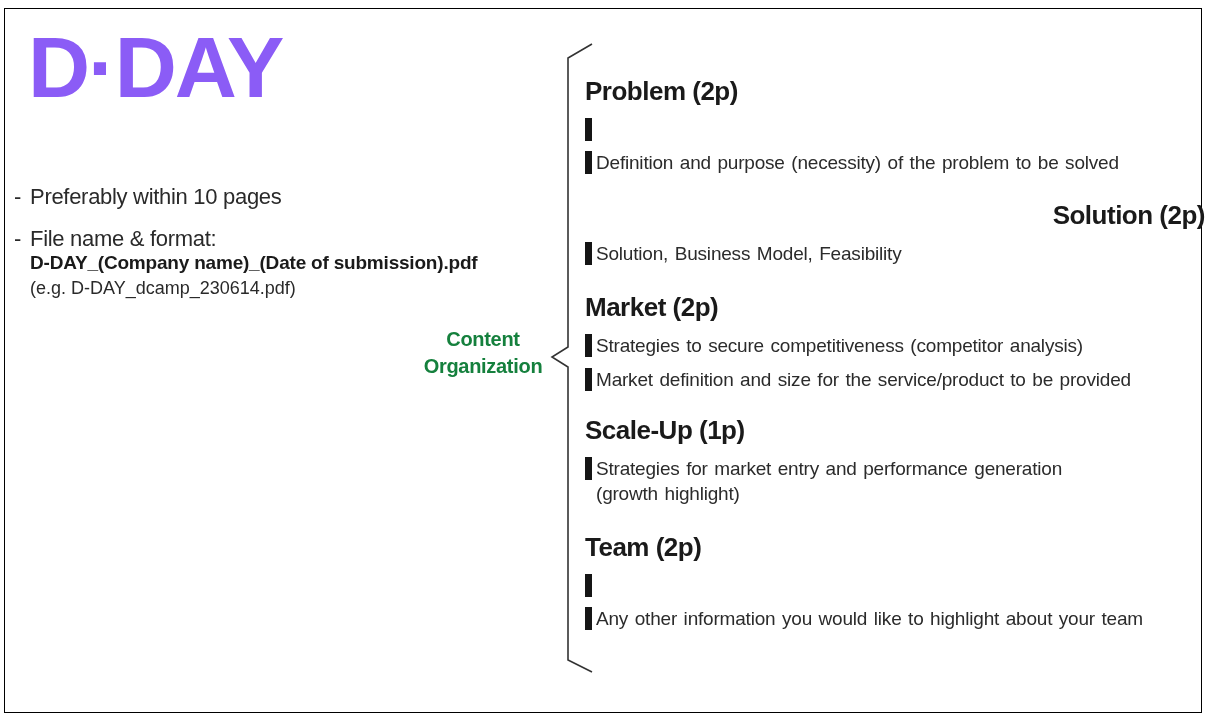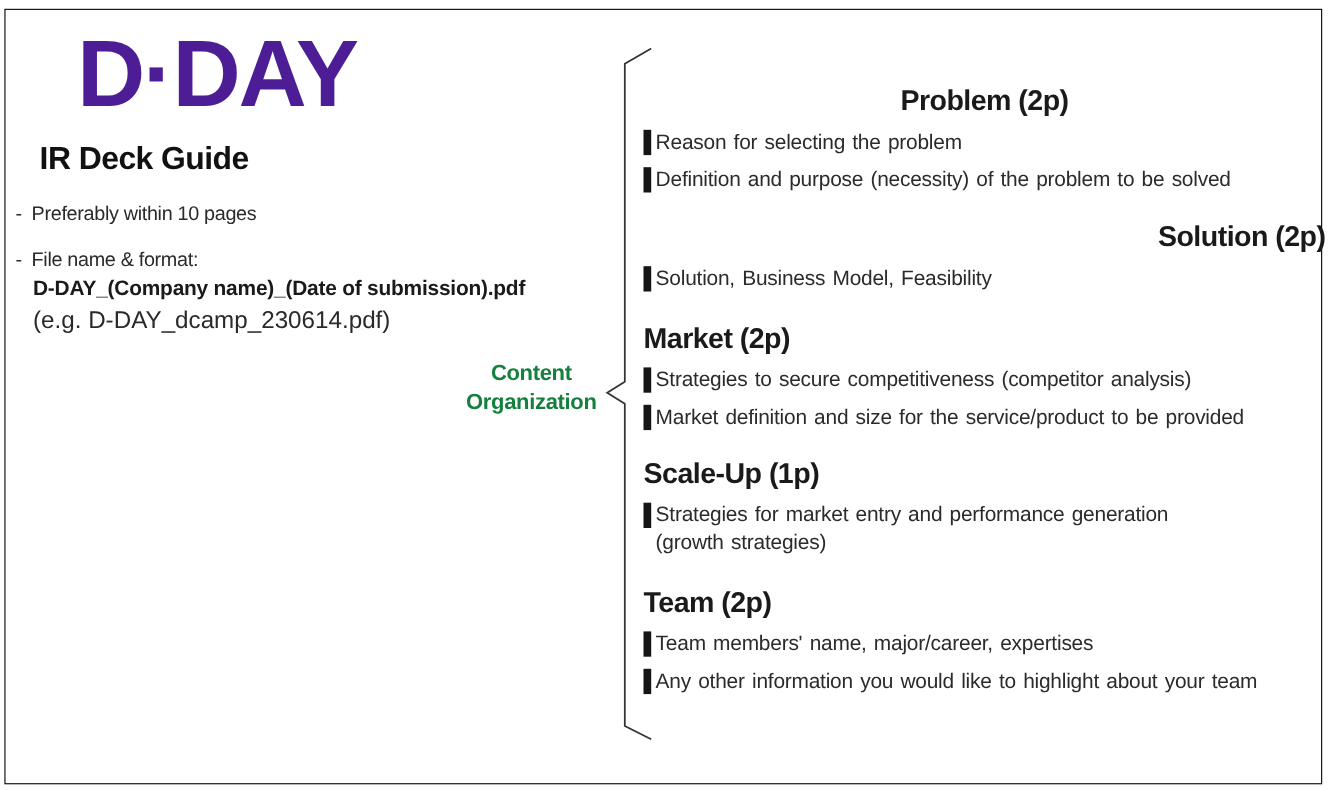--- a/index.html
+++ b/index.html
@@ -14,55 +14,55 @@
   .frame {
     position:absolute; left:4px; top:8px;
     width:1198px; height:705px;
     border:1.6px solid #000000;
     box-sizing:border-box;
   }
   
   .logo {
     position:absolute; left:28px; top:24px;
     font-size:86px; font-weight:700; letter-spacing:-2px;
-    line-height:1; color:#4c1d95; white-space:nowrap;margin-left:42px;
+    line-height:1; color:#8b5cf6; white-space:nowrap;
   }
   .subtitle {
     position:absolute; left:36px; top:129px;
     font-size:29px; font-weight:700; letter-spacing:-0.5px;
     color:#111111; white-space:nowrap;
   }
   .note {
     position:absolute; left:14px;
-    font-size:18px; letter-spacing:-0.3px; color:#2a2a2a; white-space:nowrap;
+    font-size:22px; letter-spacing:-0.3px; color:#2a2a2a; white-space:nowrap;
   }
   .note .dash { margin-right:9px; }
   .note1 { top:184px; }
   .note2 { top:226px; }
   .filename {
     position:absolute; left:30px; top:252px;
     font-size:19px; font-weight:700; letter-spacing:-0.2px;
     color:#1a1a1a; white-space:nowrap;
   }
   .example {
     position:absolute; left:30px; top:278px;
-    font-size:22px; color:#2a2a2a; white-space:nowrap;
+    font-size:18px; color:#2a2a2a; white-space:nowrap;
   }
   
   .content-label {
     position:absolute; left:412px; top:326px; width:142px;
     text-align:center; font-size:20px; font-weight:700;
     line-height:27px; letter-spacing:-0.3px;
   }
   
   .brace { position:absolute; left:548px; top:36px; }
   
   .rightcol { position:absolute; left:585px; top:0; width:620px; }
   .section { position:absolute; left:0; width:100%; }
-  .s0 { top:76px;text-align:center; }  .s1 { top:200px;text-align:right; } .s2 { top:292px; }
+  .s0 { top:76px; }  .s1 { top:200px;text-align:right; } .s2 { top:292px; }
   .s3 { top:415px; } .s4 { top:532px; }
   .section h2 {
     margin:0; font-size:26px; font-weight:700; line-height:30px;
     letter-spacing:-0.5px; color:#1a1a1a; white-space:nowrap;
   }
   .items { margin-top:11px; }
   .item {
     display:flex; align-items:flex-start;
     margin-bottom:9px;
     font-size:19px; line-height:25px; letter-spacing:-0.2px;
@@ -74,21 +74,20 @@
   }
   .cont { padding-left:11px; white-space:nowrap; }
 </style>
 </head>
 <body>
 
 <div class="page">
   <div class="frame"></div>
 
   <div class="logo">D·DAY</div>
-  <div class="subtitle">IR Deck Guide</div>
 
   <div class="note note1">
     <span class="dash">-</span><span>Preferably within 10 pages</span>
   </div>
   <div class="note note2">
     <span class="dash">-</span><span>File name &amp; format:</span>
   </div>
   <div class="filename">D-DAY_(Company name)_(Date of submission).pdf</div>
   <div class="example">(e.g. D-DAY_dcamp_230614.pdf)</div>
 
@@ -101,21 +100,20 @@
     <polyline points="44,8 20,22 20,311 4,321 20,331 20,624 44,636" fill="none" stroke="#333333" stroke-width="1.6" stroke-linejoin="miter"></polyline>
   </svg>
 
   <div class="rightcol">
 
     <div class="section s0">
       <h2>Problem (2p)</h2>
       <div class="items">
         <div class="item">
           <span class="bar"></span>
-          <span>Reason for selecting the problem</span>
         </div>
         <div class="item">
           <span class="bar"></span>
           <span>Definition and purpose (necessity) of the problem to be solved</span>
         </div>
       </div>
     </div>
 
     <div class="section s1">
       <h2>Solution (2p)</h2>
@@ -142,31 +140,30 @@
     </div>
 
     <div class="section s3">
       <h2>Scale-Up (1p)</h2>
       <div class="items">
         <div class="item" style="display:block;">
           <div style="display:flex; align-items:flex-start;">
             <span class="bar"></span>
             <span>Strategies for market entry and performance generation</span>
           </div>
-          <div class="cont">(growth strategies)</div>
+          <div class="cont">(growth highlight)</div>
         </div>
       </div>
     </div>
 
     <div class="section s4">
       <h2>Team (2p)</h2>
       <div class="items">
         <div class="item">
           <span class="bar"></span>
-          <span>Team members' name, major/career, expertises</span>
         </div>
         <div class="item">
           <span class="bar"></span>
           <span>Any other information you would like to highlight about your team</span>
         </div>
       </div>
     </div>
 
   </div>
 </div>

